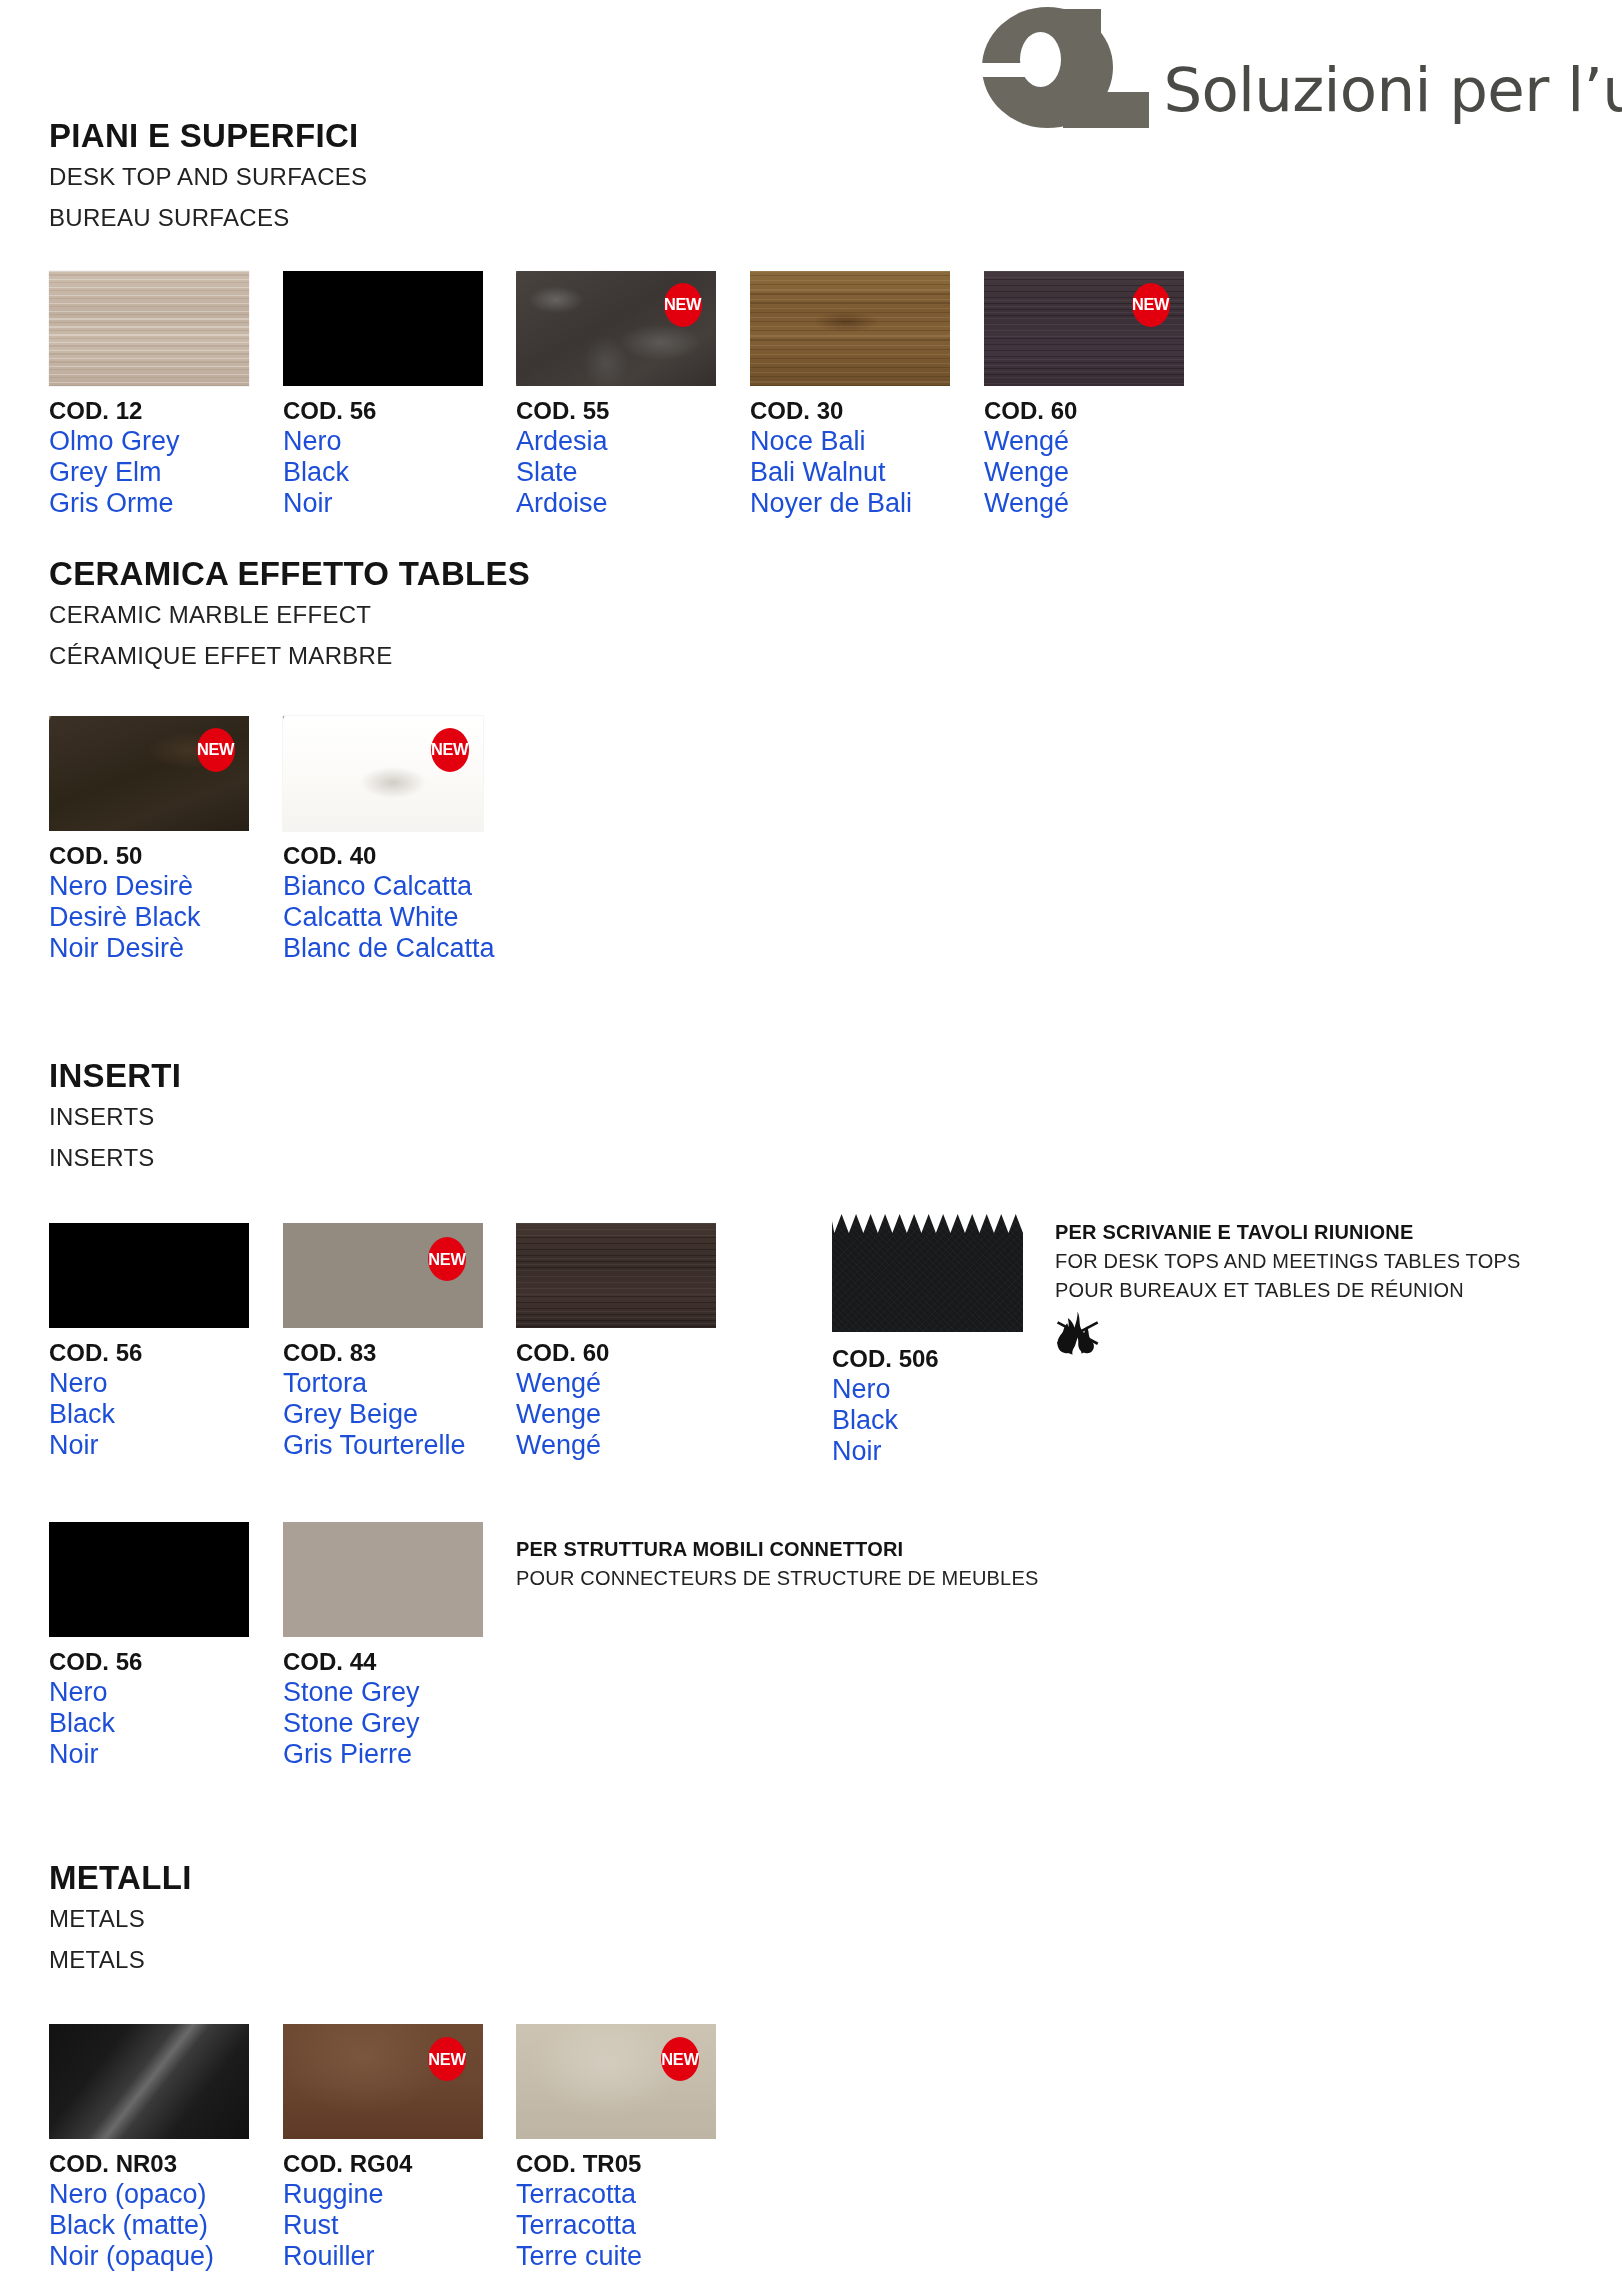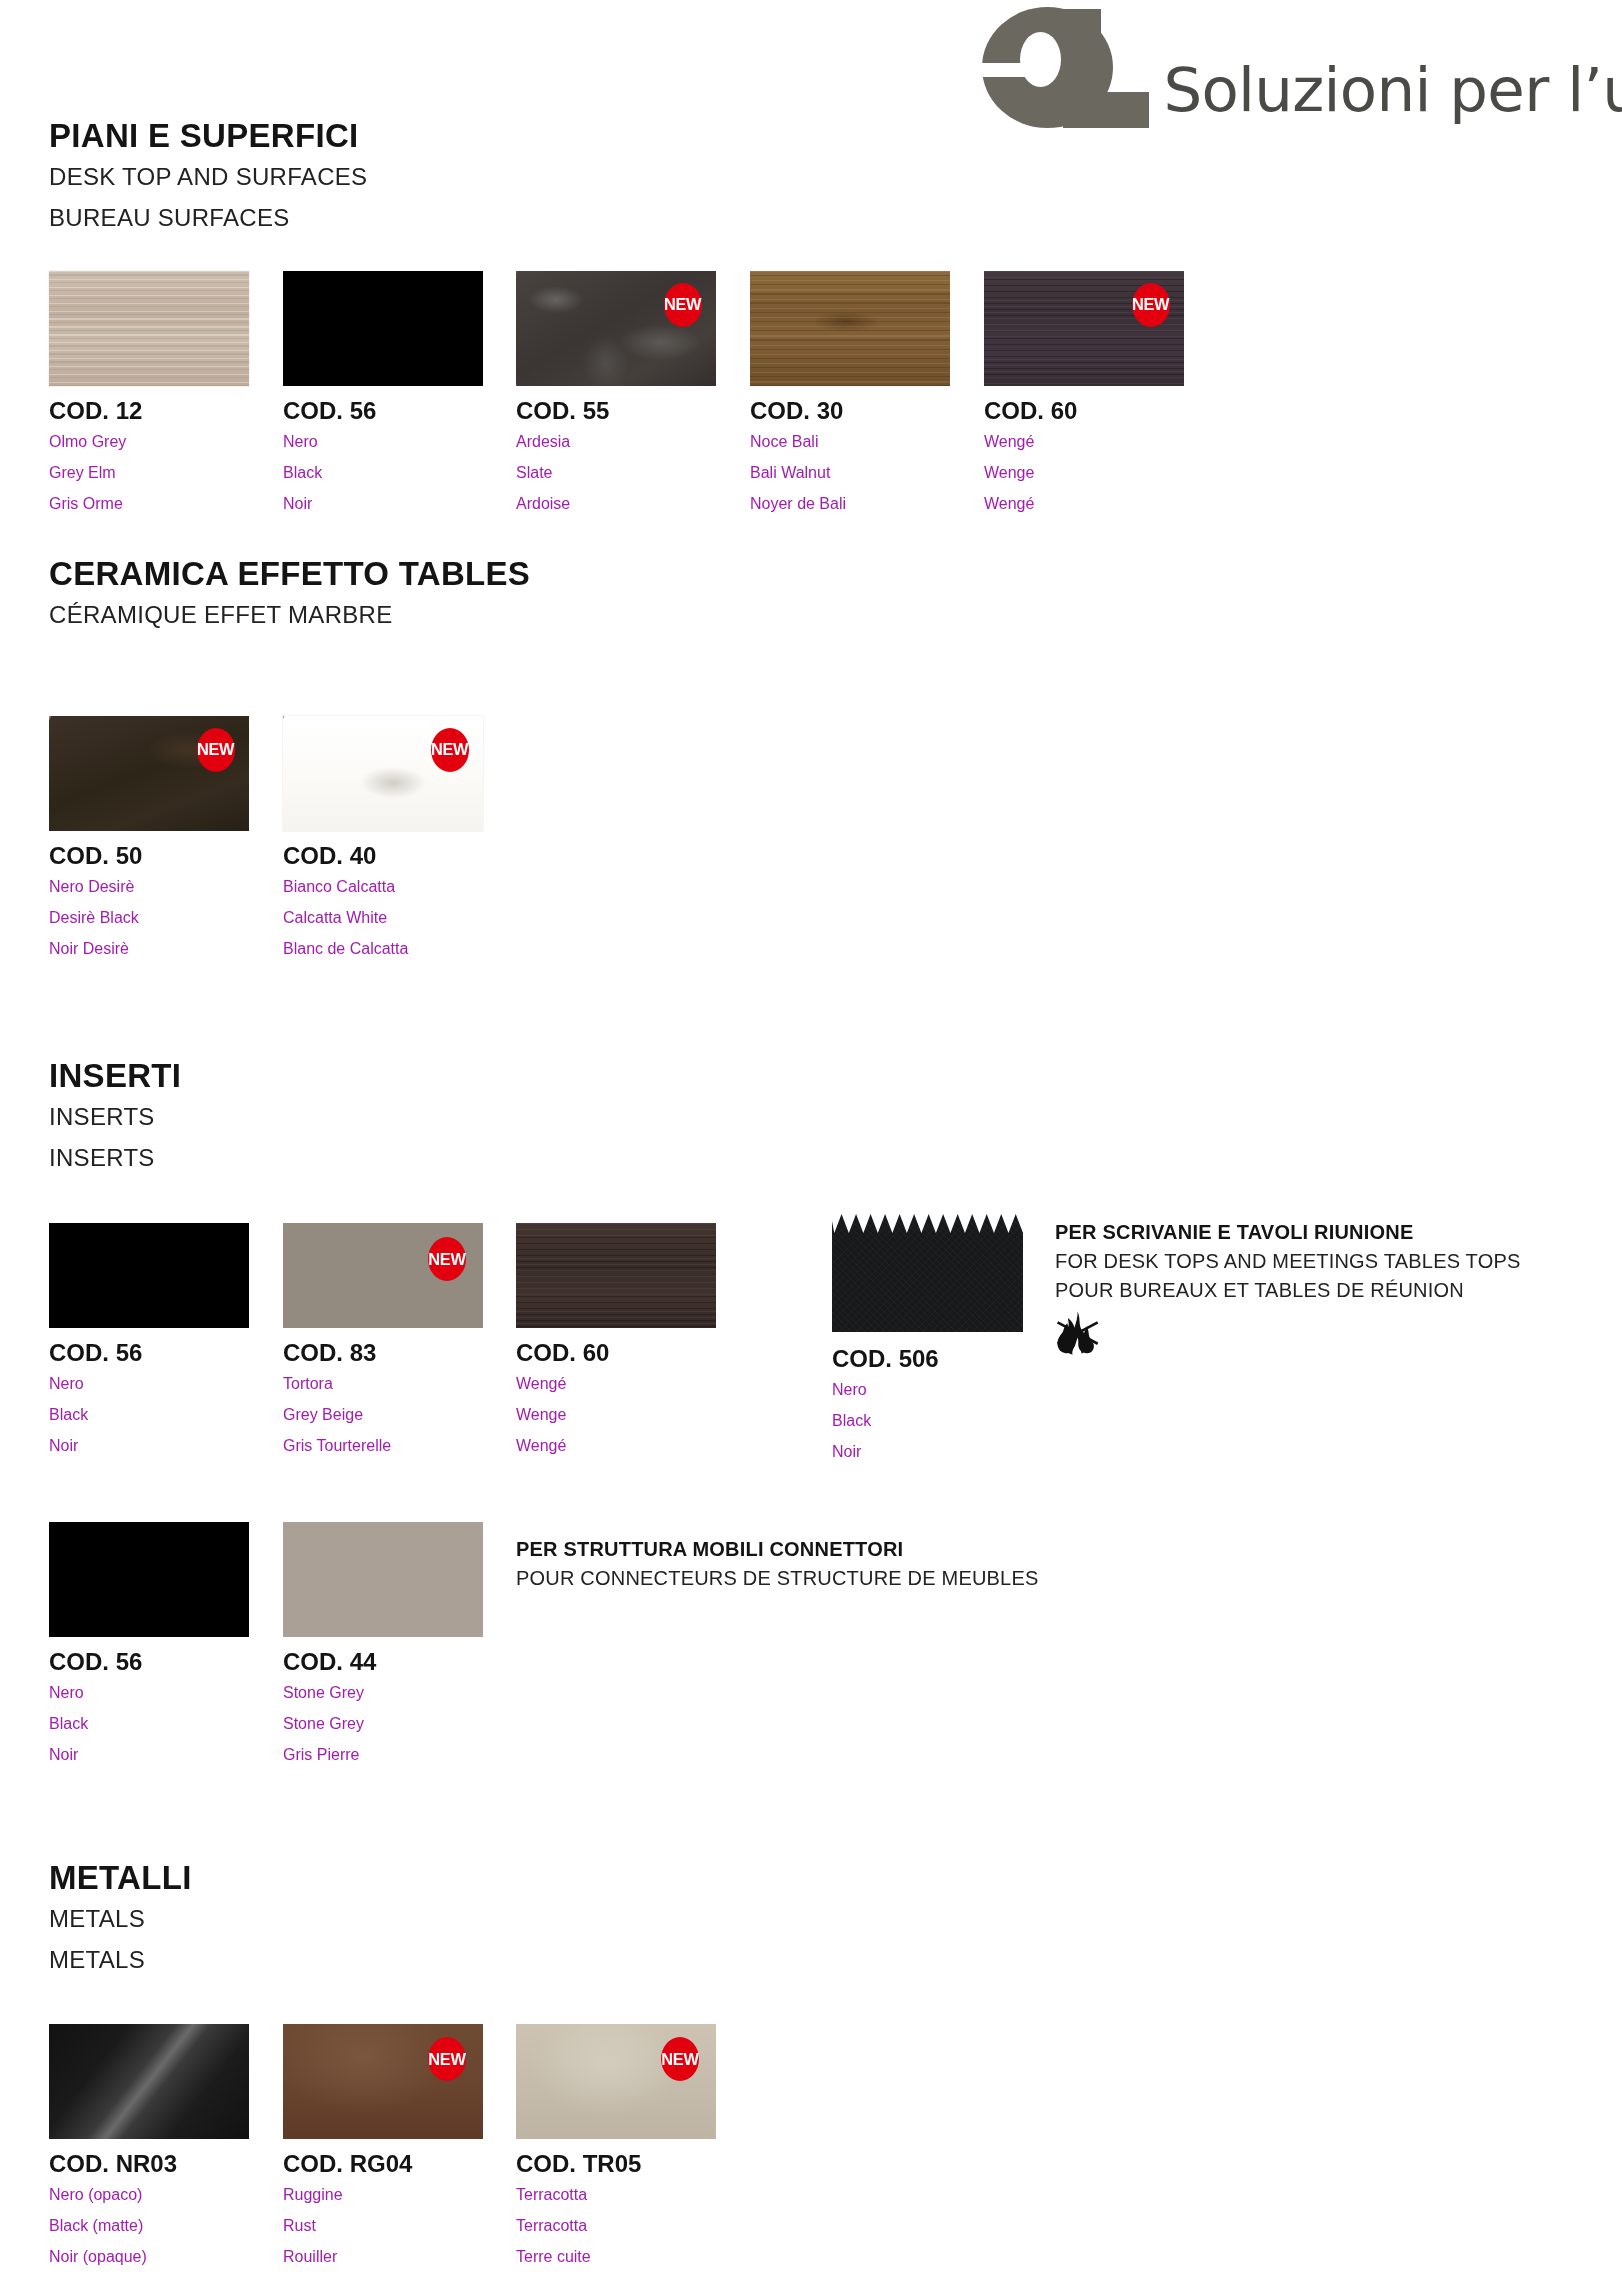--- a/index.html
+++ b/index.html
@@ -69,22 +69,22 @@
     font-weight:bold;font-size:16.4px;letter-spacing:-0.3px;
   }
 
   .cap-code{
     font-family:"Liberation Sans", sans-serif;
     font-weight:bold;font-size:24px;line-height:31px;
     color:#141414;white-space:nowrap;margin-top:9.2px;
   }
   .cap-line{
     font-family:"Liberation Sans", sans-serif;
-    font-weight:normal;font-size:16px;line-height:31px;
-    color:#a21caf;white-space:nowrap;
+    font-weight:normal;font-size:27px;line-height:31px;
+    color:#1d4ed8;white-space:nowrap;
   }
 
   
   .note{position:absolute;}
   .note-it{
     font-family:"Liberation Sans", sans-serif;
     font-weight:bold;font-size:20px;line-height:29px;
     letter-spacing:0.2px;color:#141414;white-space:nowrap;
   }
   .note-en,.note-fr{
@@ -179,20 +179,21 @@
     <div class="badge-new" style="right:14.4px;top:11.8px;">NEW</div>
   </div>
   <div class="cap-code">COD. 60</div>
   <div class="cap-line">Wengé</div>
   <div class="cap-line">Wenge</div>
   <div class="cap-line">Wengé</div>
 </div>
 
 <div class="section-head" style="top:553px;">
   <div class="sh-it">CERAMICA EFFETTO TABLES</div>
+  <div class="sh-en">CERAMIC MARBLE EFFECT</div>
   <div class="sh-fr">CÉRAMIQUE EFFET MARBRE</div>
 </div>
 
 <div class="swatch" style="left:49px;top:692px;">
   <div class="chip" style="width:200px;height:115px;background:
       linear-gradient(115deg, rgba(196,176,148,0.40) 0px, rgba(196,176,148,0.40) 2px, rgba(0,0,0,0) 2px, rgba(0,0,0,0) 34px),
       linear-gradient(108deg, rgba(180,160,132,0.26) 0px, rgba(180,160,132,0.26) 1.3px, rgba(0,0,0,0) 1.3px, rgba(0,0,0,0) 21.6px),
       linear-gradient(125deg, rgba(210,192,166,0.20) 0px, rgba(210,192,166,0.20) 1.3px, rgba(0,0,0,0) 1.3px, rgba(0,0,0,0) 52px),
       radial-gradient(ellipse 59px 26px at 70% 30%, rgba(90,70,48,0.45), rgba(0,0,0,0) 70%),
       linear-gradient(160deg,#3c3126 0%,#2e2519 48%,#352b1f 72%,#271f16 100%);">

